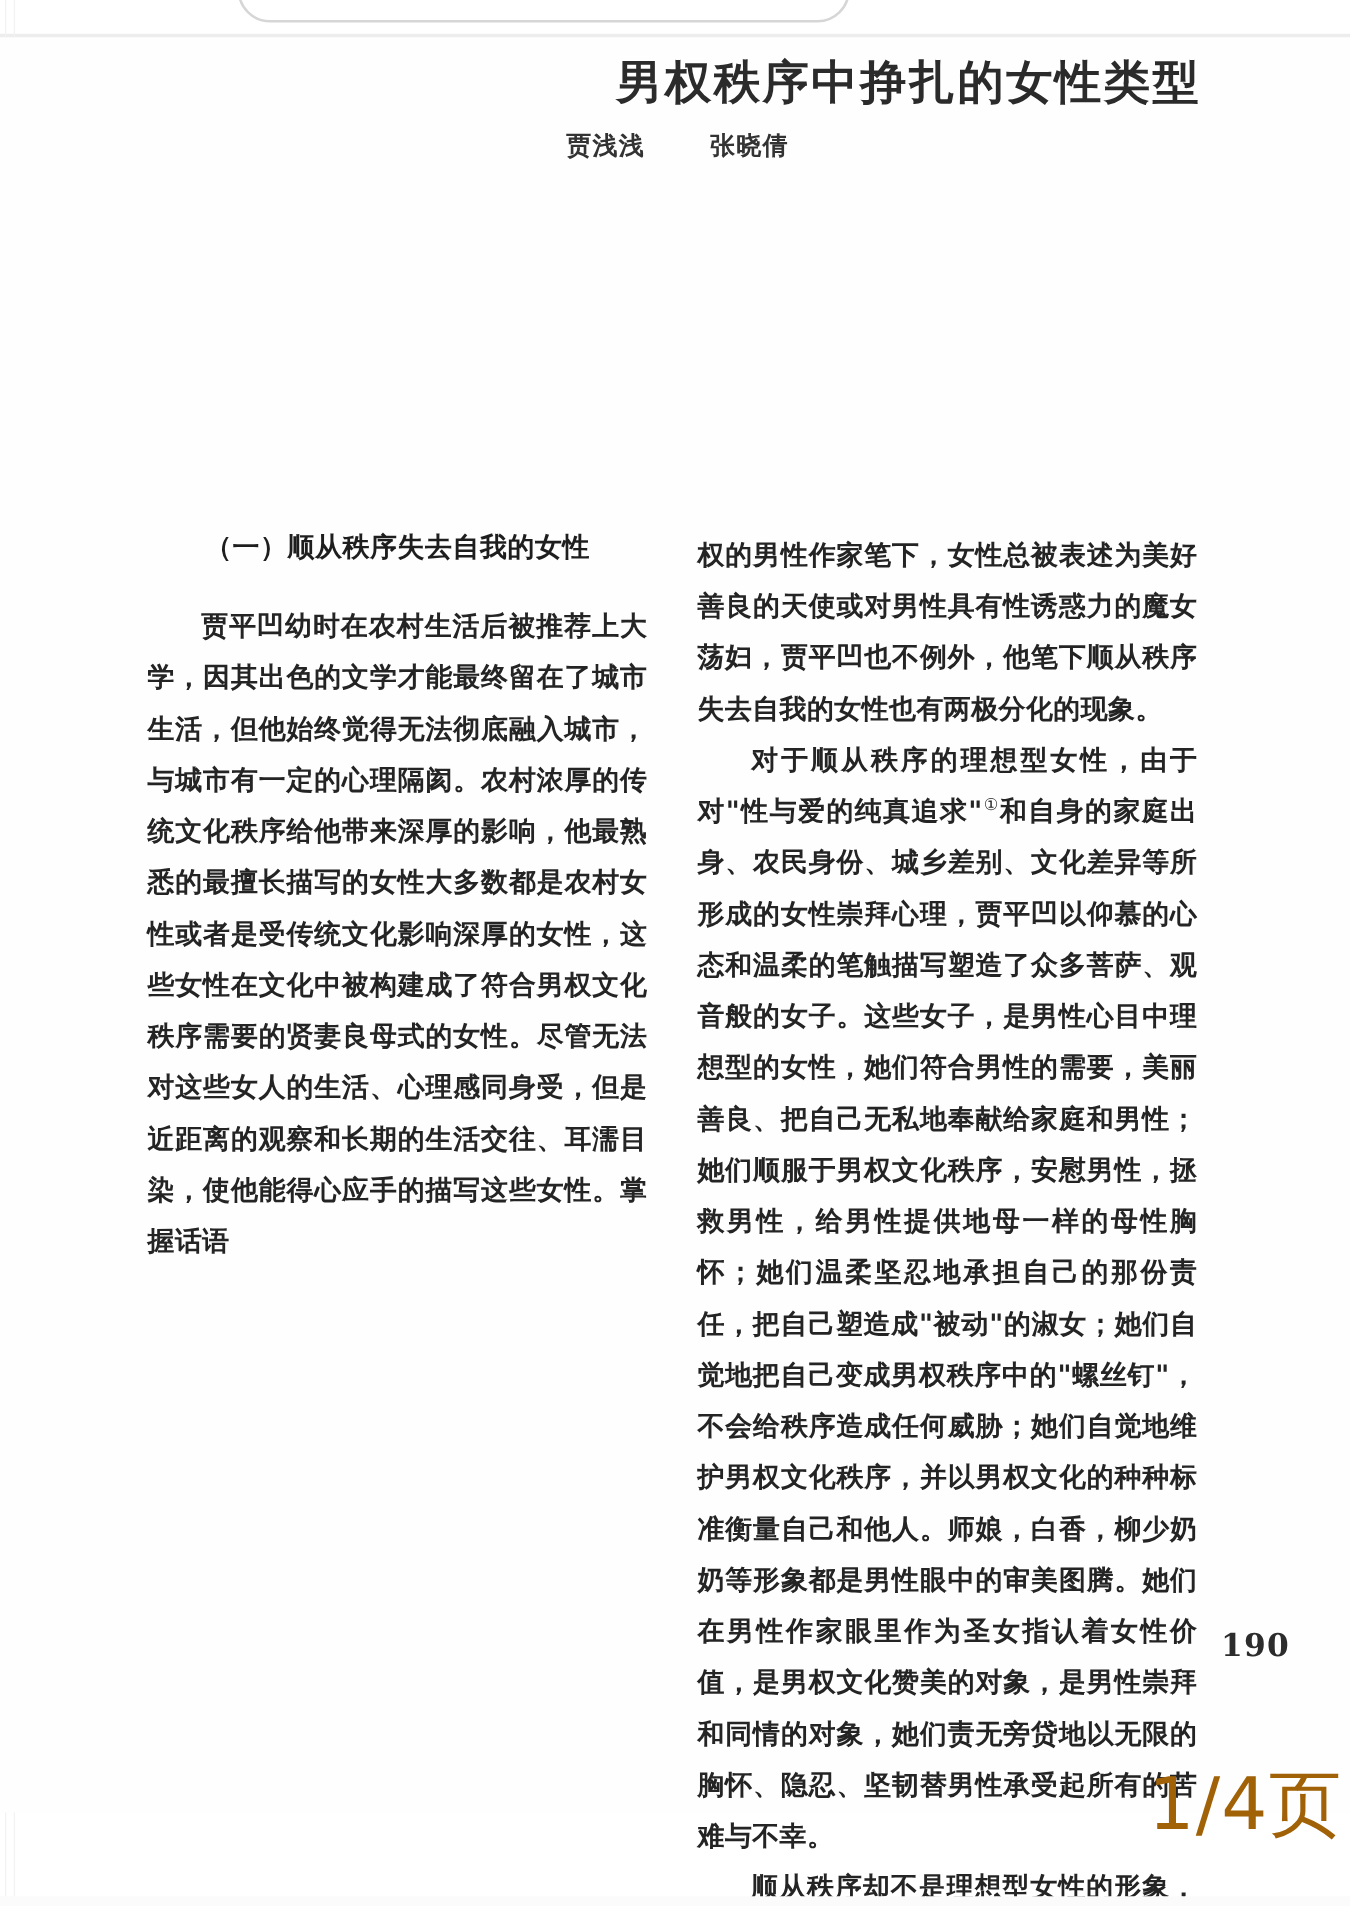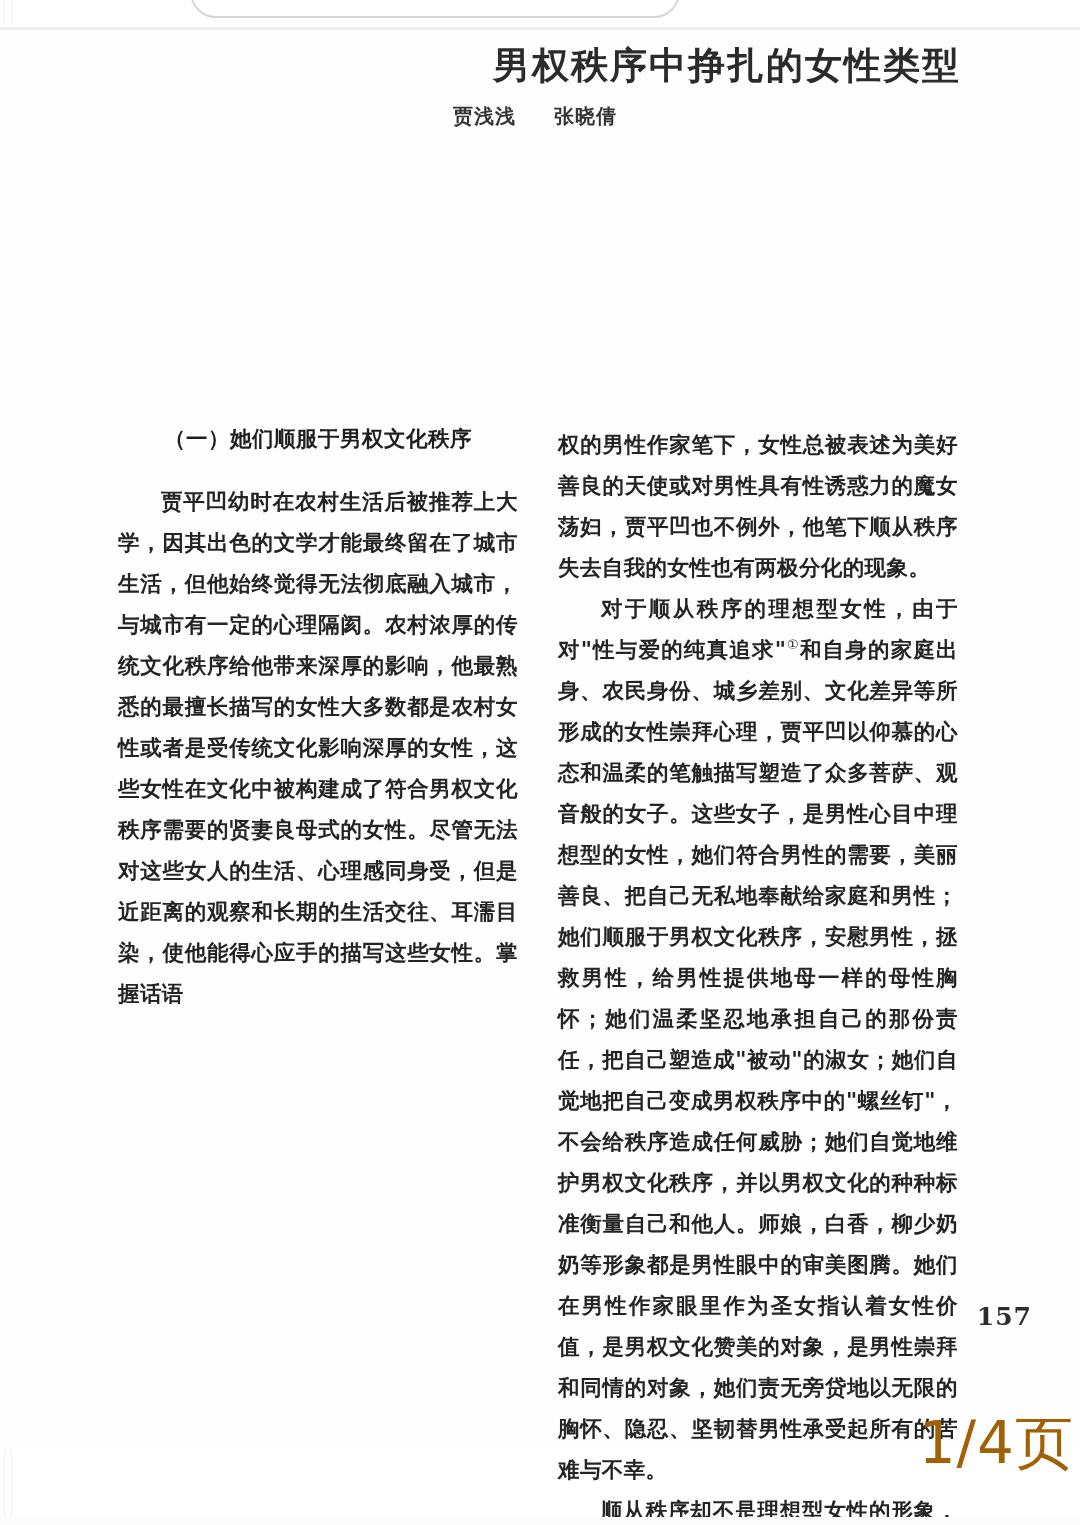--- a/index.html
+++ b/index.html
@@ -84,21 +84,21 @@
     font-family: "DejaVu Sans", "Liberation Sans", sans-serif;
   }
   #byline {
     margin: 14px 0 0 0;
     padding-left: 452px;
     font-size: 20px;
     font-weight: 700;
     letter-spacing: 1px;
     color: #333333;
   }
-  #byline .author + .author { margin-left: 30px; }
+  #byline .author + .author { margin-left: 44px; }
 
   
   #body-columns {
     position: absolute;
     left: 0;
     top: 358px;
     width: 1080px;
     display: flex;
     gap: 40px;
     padding: 0 114px 0 118px;
@@ -191,32 +191,32 @@
       <h1 id="doc-title">男权秩序中挣扎的女性类型</h1>
       <div id="byline">
         <span class="author">贾浅浅</span>
         <span class="author">张晓倩</span>
       </div>
     </div>
 
     <div id="body-columns">
 
       <div class="column">
-        <div class="section-heading">（一）她们顺服于男权文化秩序</div>
+        <div class="section-heading">（一）顺从秩序失去自我的女性</div>
         <p class="para indent">贾平凹幼时在农村生活后被推荐上大学，因其出色的文学才能最终留在了城市生活，但他始终觉得无法彻底融入城市，与城市有一定的心理隔阂。农村浓厚的传统文化秩序给他带来深厚的影响，他最熟悉的最擅长描写的女性大多数都是农村女性或者是受传统文化影响深厚的女性，这些女性在文化中被构建成了符合男权文化秩序需要的贤妻良母式的女性。尽管无法对这些女人的生活、心理感同身受，但是近距离的观察和长期的生活交往、耳濡目染，使他能得心应手的描写这些女性。掌握话语</p>
       </div>
 
       <div class="column">
         <p class="para cont">权的男性作家笔下，女性总被表述为美好善良的天使或对男性具有性诱惑力的魔女荡妇，贾平凹也不例外，他笔下顺从秩序失去自我的女性也有两极分化的现象。</p>
         <p class="para indent"><span>对于顺从秩序的理想型女性，由于对"性与爱的纯真追求"</span><span class="fnmark">①</span><span>和自身的家庭出身、农民身份、城乡差别、文化差异等所形成的女性崇拜心理，贾平凹以仰慕的心态和温柔的笔触描写塑造了众多菩萨、观音般的女子。这些女子，是男性心目中理想型的女性，她们符合男性的需要，美丽善良、把自己无私地奉献给家庭和男性；她们顺服于男权文化秩序，安慰男性，拯救男性，给男性提供地母一样的母性胸怀；她们温柔坚忍地承担自己的那份责任，把自己塑造成"被动"的淑女；她们自觉地把自己变成男权秩序中的"螺丝钉"，不会给秩序造成任何威胁；她们自觉地维护男权文化秩序，并以男权文化的种种标准衡量自己和他人。师娘，白香，柳少奶奶等形象都是男性眼中的审美图腾。她们在男性作家眼里作为圣女指认着女性价值，是男权文化赞美的对象，是男性崇拜和同情的对象，她们责无旁贷地以无限的胸怀、隐忍、坚韧替男性承受起所有的苦难与不幸。</span></p>
         <p class="para indent">顺从秩序却不是理想型女性的形象，在贾平凹笔下也有很多，他的小说世界里也有无数作为衬托男性心目中理想女性之</p>
       </div>
 
     </div>
 
-    <div id="folio">157</div>
+    <div id="folio">190</div>
   </div>
 
   <div id="bottom-fade"></div>
 
   <div id="page-indicator">1/4页</div>
 
 </div>
 
 </body></html>

